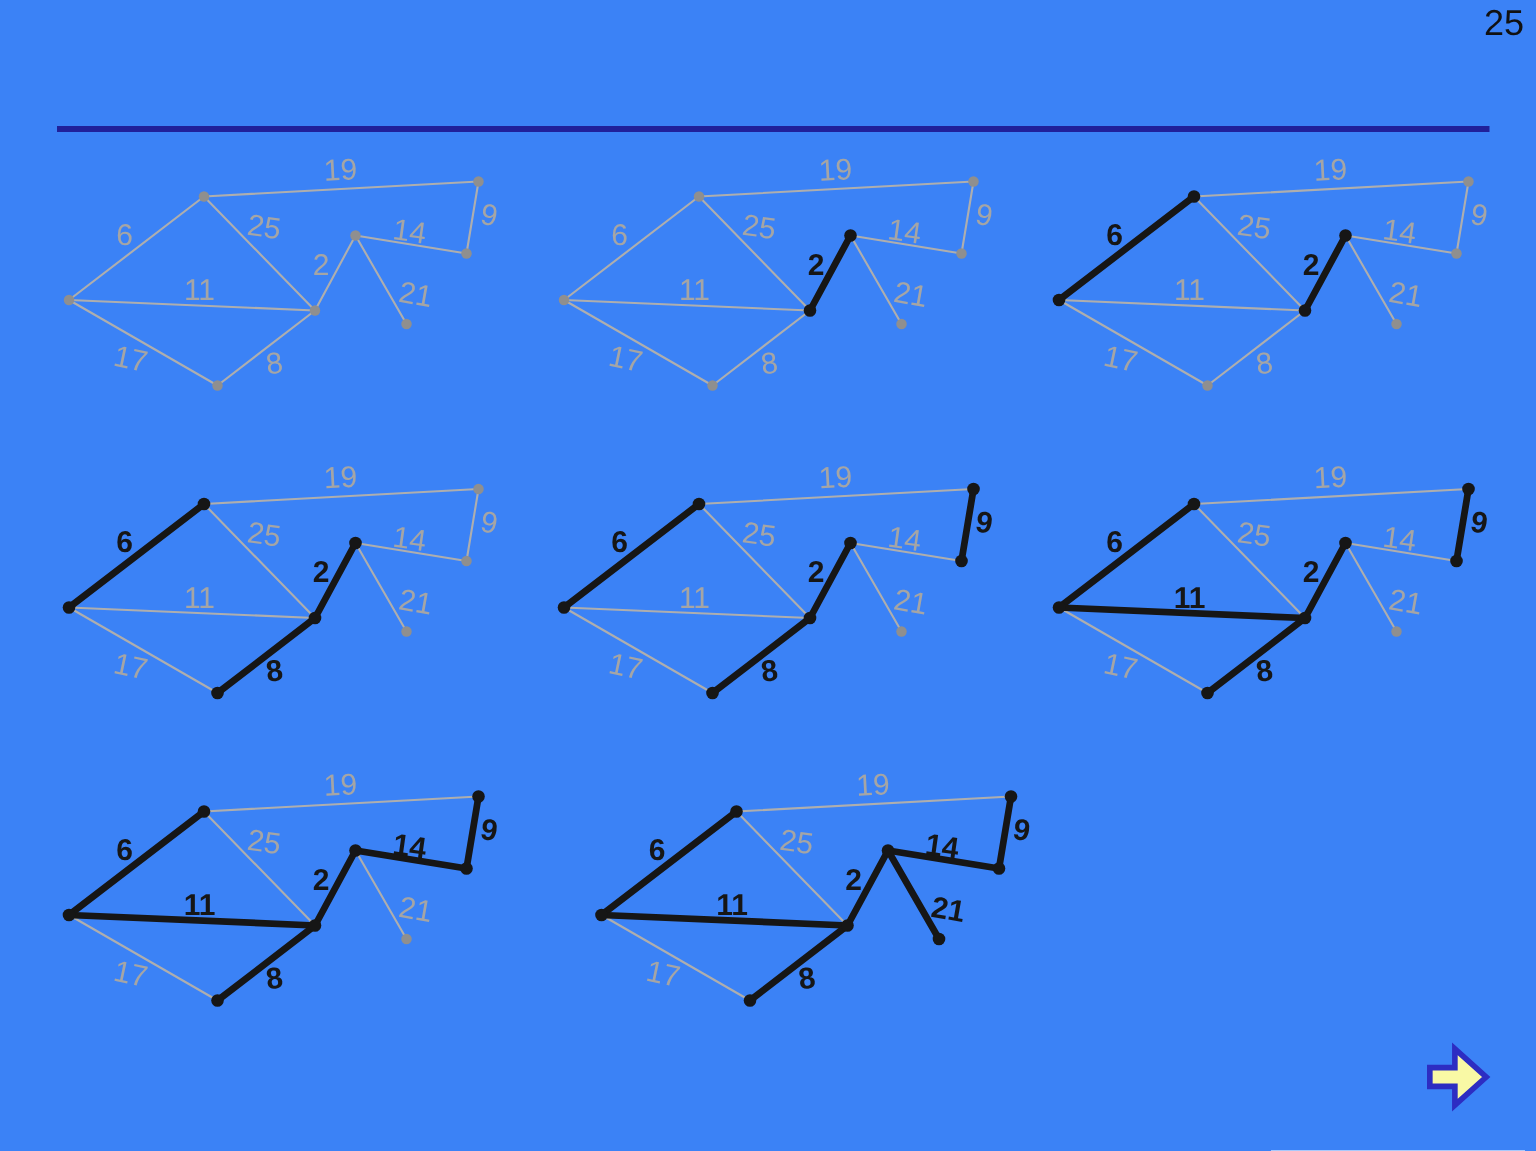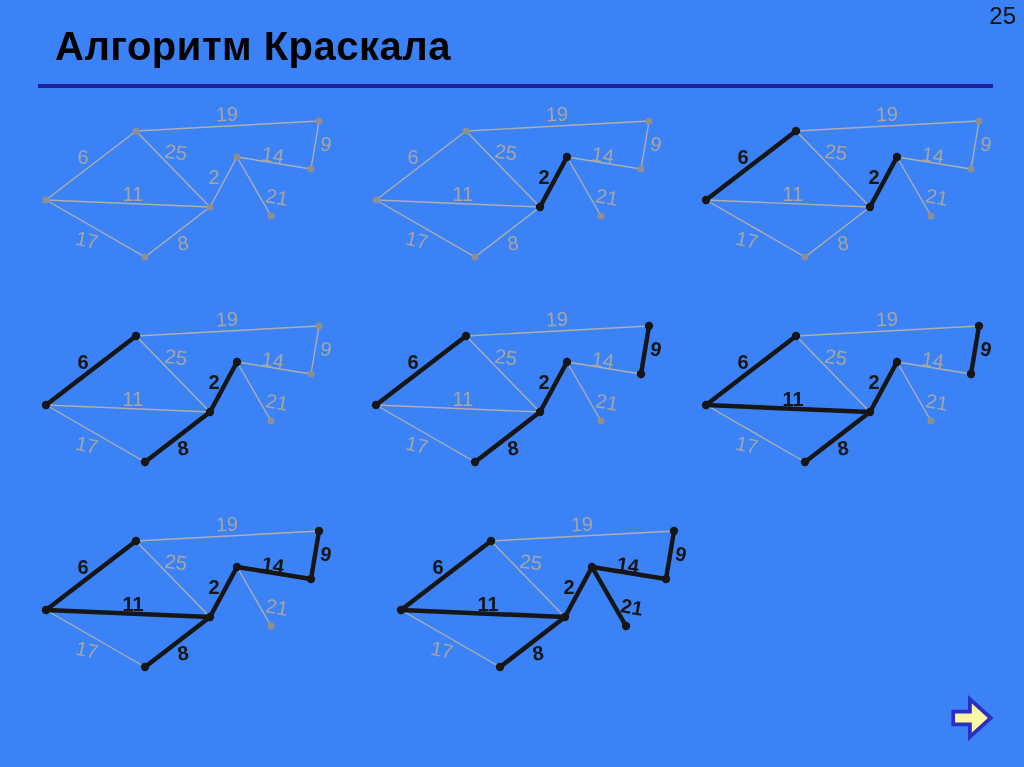--- a/index.html
+++ b/index.html
@@ -25,21 +25,20 @@
     position:absolute;left:950px;top:692px;width:48px;height:52px;padding:0;margin:0;
     background:transparent;border:none;cursor:pointer;
   }
   .next-btn svg{display:block;width:44px;height:48px;}
 </style>
 </head>
 <body>
 
 <div class="slide">
   <div class="page-number">25</div>
-  <h1 class="title">Алгоритм Краскала</h1>
   <div class="title-rule" style="background: rgb(32, 32, 154);"></div>
 
   <div id="graphs">
       <svg class="graph" viewBox="0 0 330 195" style="left: 30px; top: 100px;">
         <line x1="106" y1="31" x2="289" y2="21" stroke="#aeaeae" stroke-width="1.4" stroke-linecap="round"></line>
         <line x1="16" y1="100" x2="106" y2="31" stroke="#aeaeae" stroke-width="1.4" stroke-linecap="round"></line>
         <line x1="106" y1="31" x2="180" y2="107" stroke="#aeaeae" stroke-width="1.4" stroke-linecap="round"></line>
         <line x1="180" y1="107" x2="207" y2="57" stroke="#aeaeae" stroke-width="1.4" stroke-linecap="round"></line>
         <line x1="207" y1="57" x2="281" y2="69" stroke="#aeaeae" stroke-width="1.4" stroke-linecap="round"></line>
         <line x1="289" y1="21" x2="281" y2="69" stroke="#aeaeae" stroke-width="1.4" stroke-linecap="round"></line>

